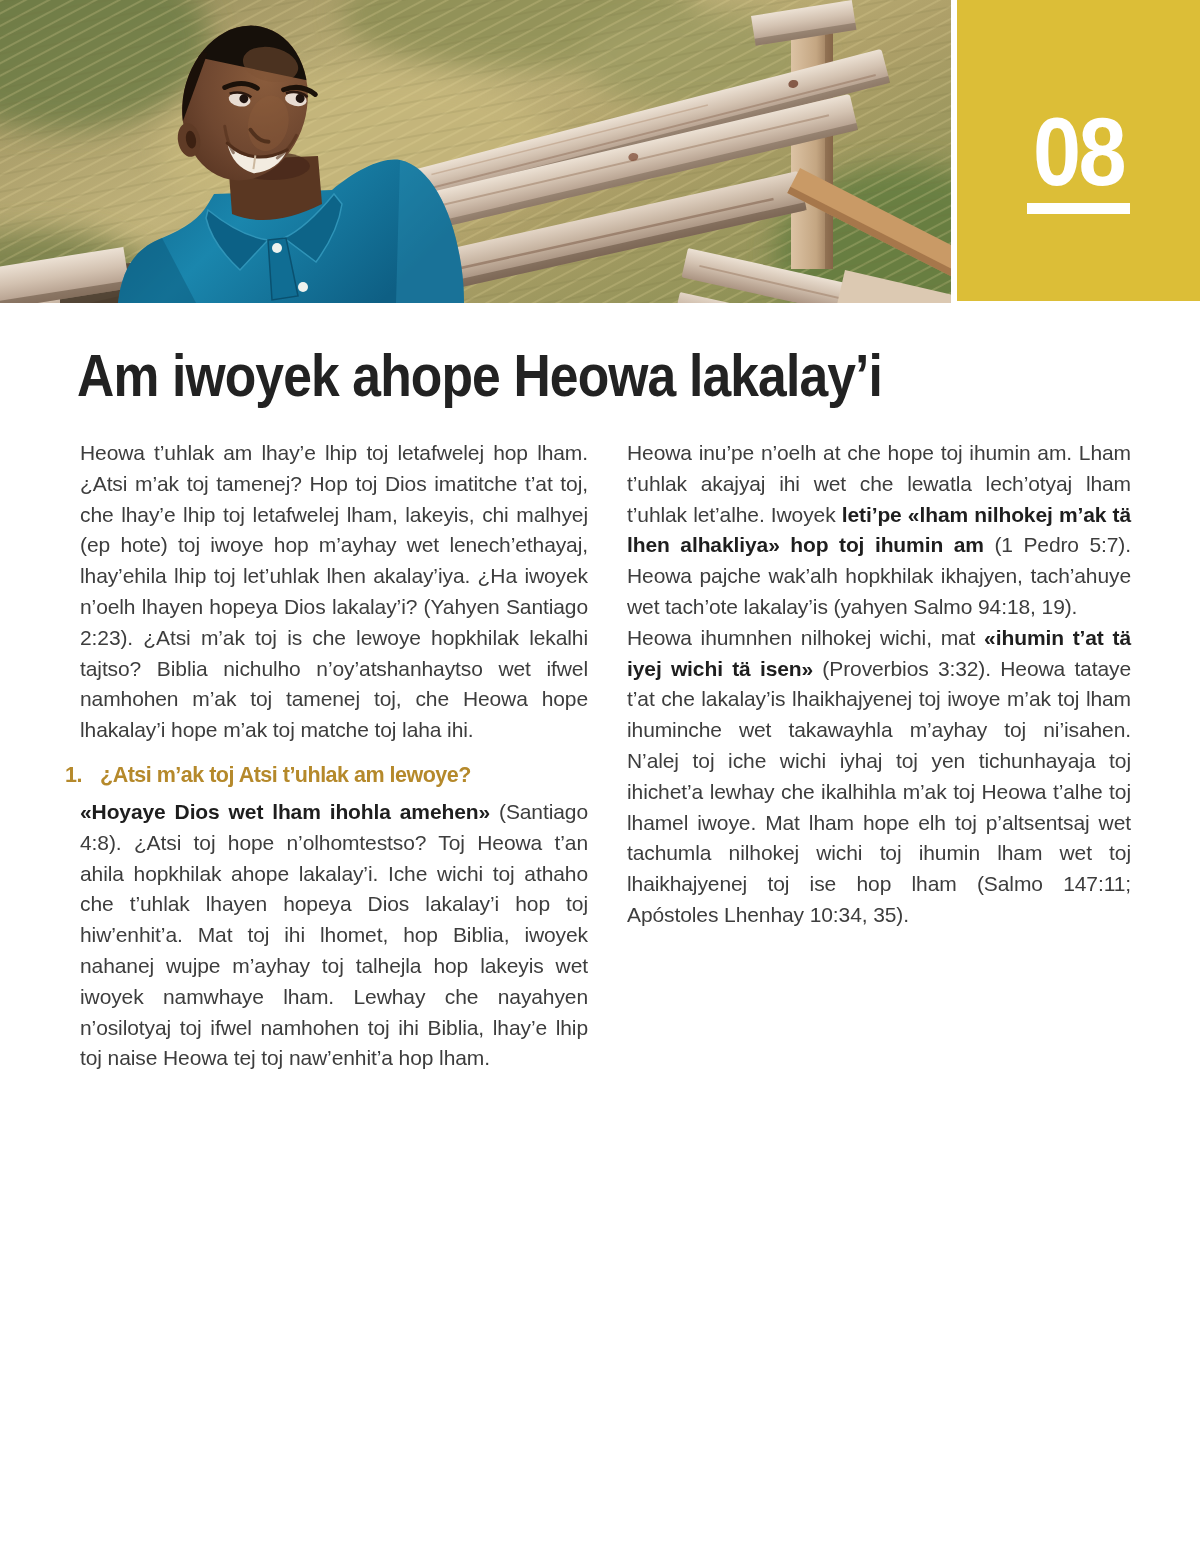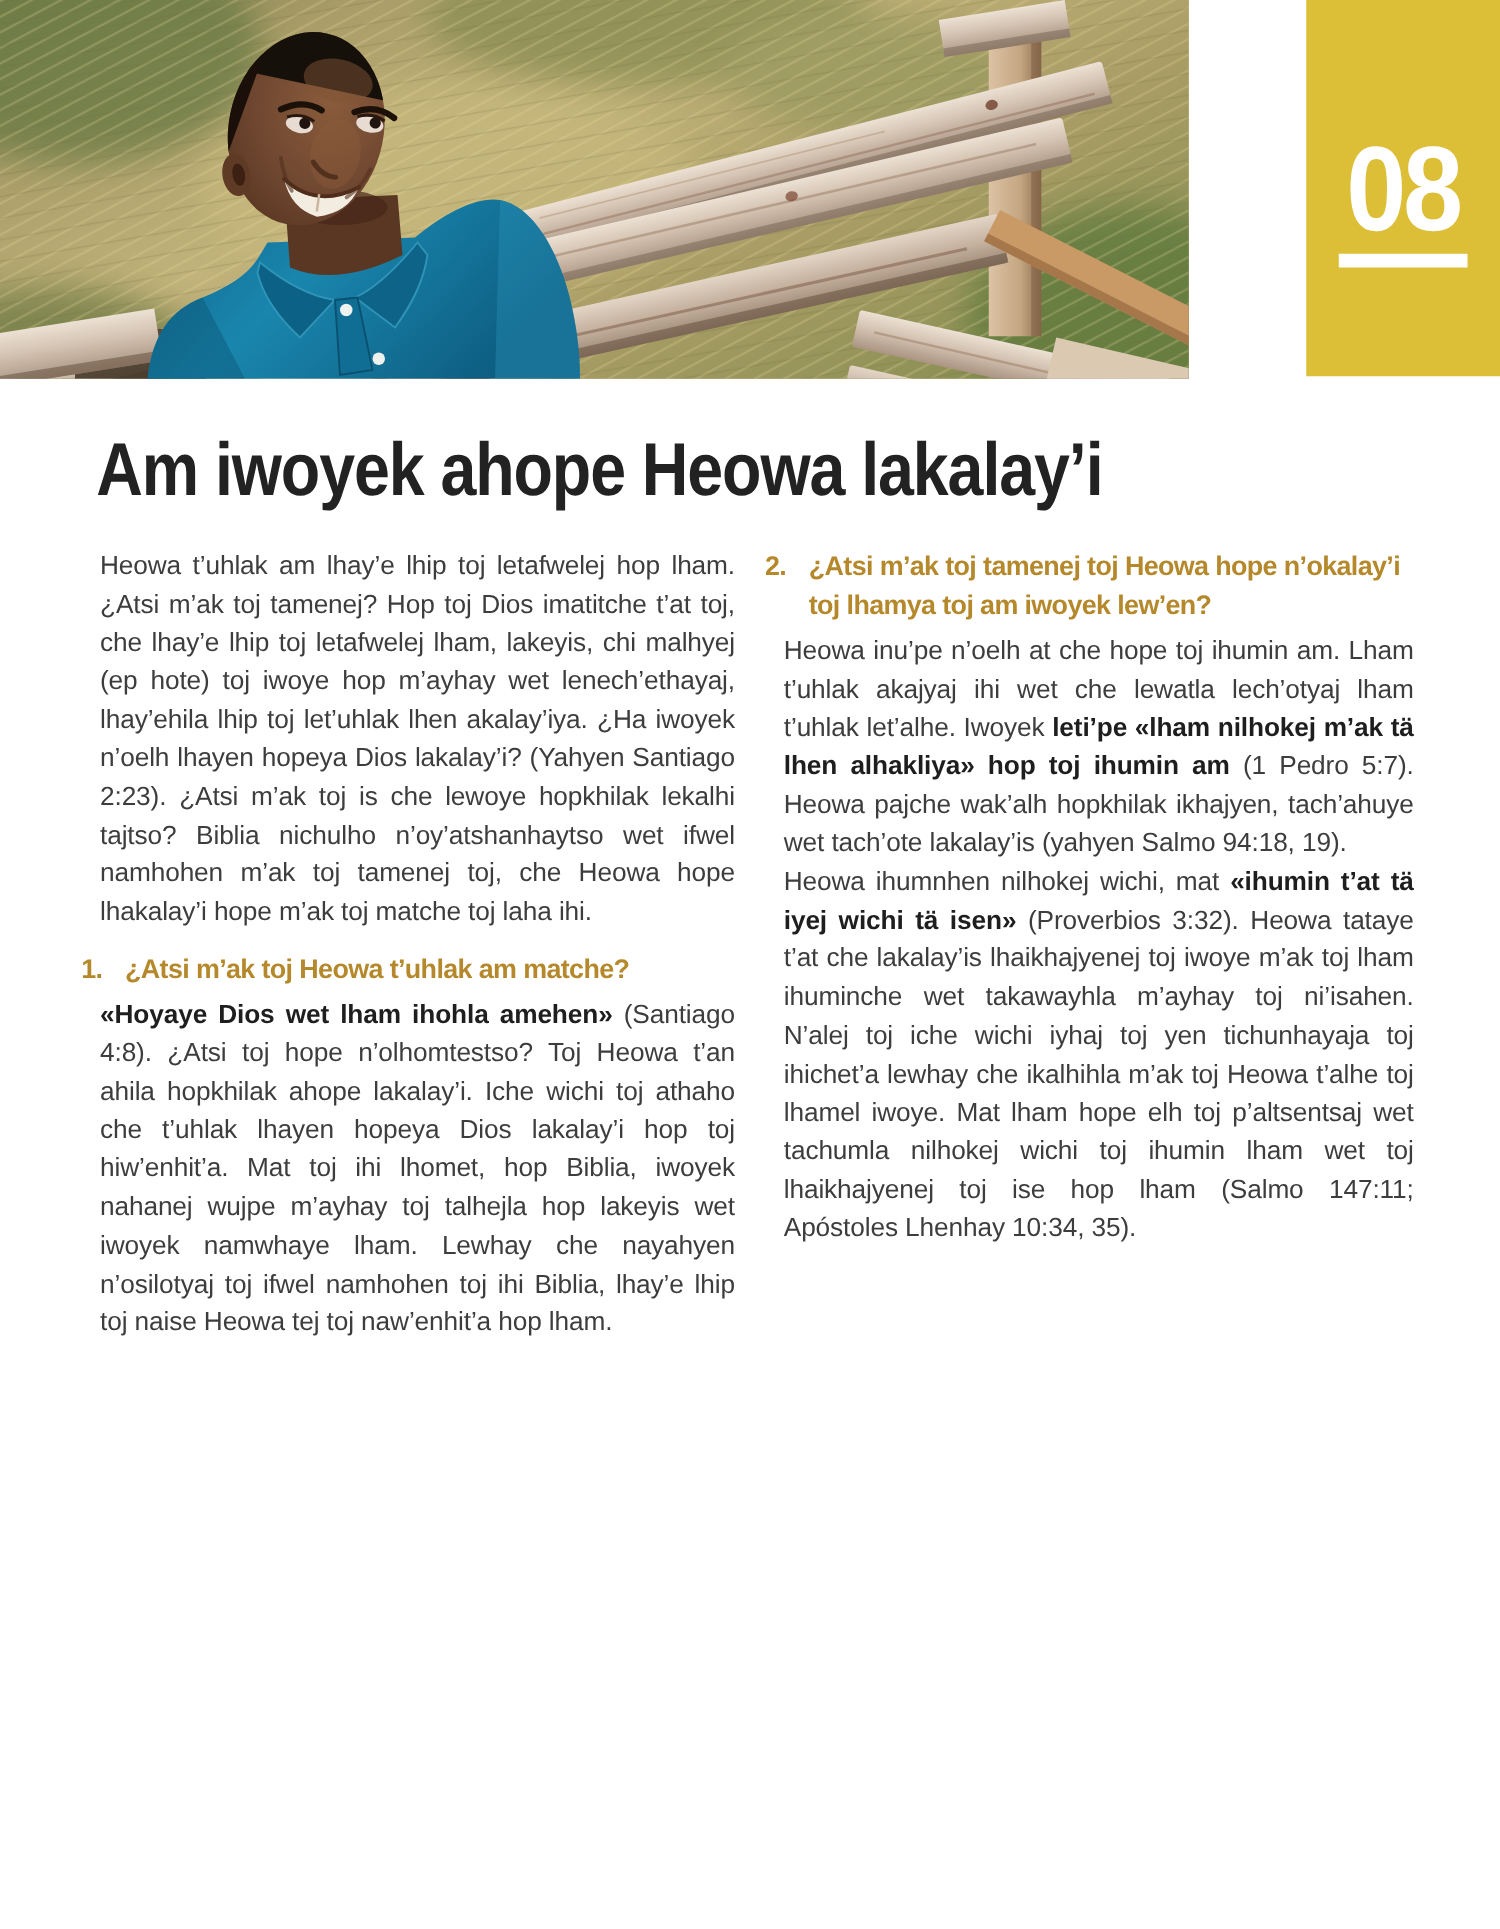--- a/index.html
+++ b/index.html
@@ -3,21 +3,21 @@
 <meta charset="utf-8">
 <style>
   html,body{margin:0;padding:0;}
   body{
     width:1200px;height:1543px;background:#ffffff;
     font-family:"Liberation Sans","DejaVu Sans",sans-serif;
     color:var(--body-color,#3d3d3d);
     -webkit-font-smoothing:antialiased;
     overflow:hidden;
   }
-  .hero{height:301px;display:flex;gap:44px;}
+  .hero{height:301px;display:flex;}
   .photo{width:951px;height:303px;overflow:hidden;position:relative;background:#a89c66;}
   .photo svg{display:block;}
   .gutter{width:6px;background:#ffffff;}
   .band{flex:1;background:var(--band-gold,#dcbe37);display:flex;flex-direction:column;align-items:center;}
   .lesson-number{
     margin-top:104px;color:#ffffff;font-weight:bold;font-size:96px;line-height:1;
     display:inline-block;transform:scaleX(.9);letter-spacing:-3px;
   }
   .num-rule{width:103px;height:11px;background:#ffffff;margin-top:3px;}
   .content{padding:0 68px 0 65px;}
@@ -204,22 +204,21 @@
     <div class="lesson-number">08</div>
     <div class="num-rule"></div>
   </div>
 </div>
 
 <main class="content">
   <h1 class="title">Am iwoyek ahope Heowa lakalay’i</h1>
   <div class="columns">
     <div class="col">
       <p class="para">Heowa t’uhlak am lhay’e lhip toj letafwelej hop lham. ¿Atsi m’ak toj tamenej? Hop toj Dios imatitche t’at toj, che lhay’e lhip toj letafwelej lham, lakeyis, chi malhyej (ep hote) toj iwoye hop m’ayhay wet lenech’ethayaj, lhay’ehila lhip toj let’uhlak lhen akalay’iya. ¿Ha iwoyek n’oelh lhayen hopeya Dios lakalay’i? (Yahyen Santiago 2:23). ¿Atsi m’ak toj is che lewoye hopkhilak lekalhi tajtso? Biblia nichulho n’oy’atshanhaytso wet ifwel namhohen m’ak toj tamenej toj, che Heowa hope lhakalay’i hope m’ak toj matche toj laha ihi.</p>
-      <h2 class="q-head"><span class="q-num">1.</span><span>¿Atsi m’ak toj Heowa t’uhlak am matche?</span></h2>
+      <h2 class="q-head"><span class="q-num">1.</span><span>¿Atsi m’ak toj Atsi t’uhlak am lewoye?</span></h2>
       <p class="para"><span class="b">«Hoyaye Dios wet lham ihohla amehen»</span><span> (Santiago 4:8). ¿Atsi toj hope n’olhomtestso? Toj Heowa t’an ahila hopkhilak ahope lakalay’i. Iche wichi toj athaho che t’uhlak lhayen hopeya Dios lakalay’i hop toj hiw’enhit’a. Mat toj ihi lhomet, hop Biblia, iwoyek nahanej wujpe m’ayhay toj talhejla hop lakeyis wet iwoyek namwhaye lham. Lewhay che nayahyen n’osilotyaj toj ifwel namhohen toj ihi Biblia, lhay’e lhip toj naise Heowa tej toj naw’enhit’a hop lham.</span></p>
     </div>
     <div class="col right">
-      <h2 class="q-head"><span class="q-num">2.</span><span>¿Atsi m’ak toj tamenej toj Heowa hope n’okalay’i toj lhamya toj am iwoyek lew’en?</span></h2>
       <p class="para"><span>Heowa inu’pe n’oelh at che hope toj ihumin am. Lham t’uhlak akajyaj ihi wet che lewatla lech’otyaj lham t’uhlak let’alhe. Iwoyek </span><span class="b">leti’pe «lham nilhokej m’ak tä lhen alhakliya» hop toj ihumin am</span><span> (1 Pedro 5:7). Heowa pajche wak’alh hopkhilak ikhajyen, tach’ahuye wet tach’ote lakalay’is (yahyen Salmo 94:18, 19).</span></p>
       <p class="para"><span>Heowa ihumnhen nilhokej wichi, mat </span><span class="b">«ihumin t’at tä iyej wichi tä isen»</span><span> (Proverbios 3:32). Heowa tataye t’at che lakalay’is lhaikhajyenej toj iwoye m’ak toj lham ihuminche wet takawayhla m’ayhay toj ni’isahen. N’alej toj iche wichi iyhaj toj yen tichunhayaja toj ihichet’a lewhay che ikalhihla m’ak toj Heowa t’alhe toj lhamel iwoye. Mat lham hope elh toj p’altsentsaj wet tachumla nilhokej wichi toj ihumin lham wet toj lhaikhajyenej toj ise hop lham (Salmo 147:11; Apóstoles Lhenhay 10:34, 35).</span></p>
     </div>
   </div>
 </main>
 
 </body></html>

